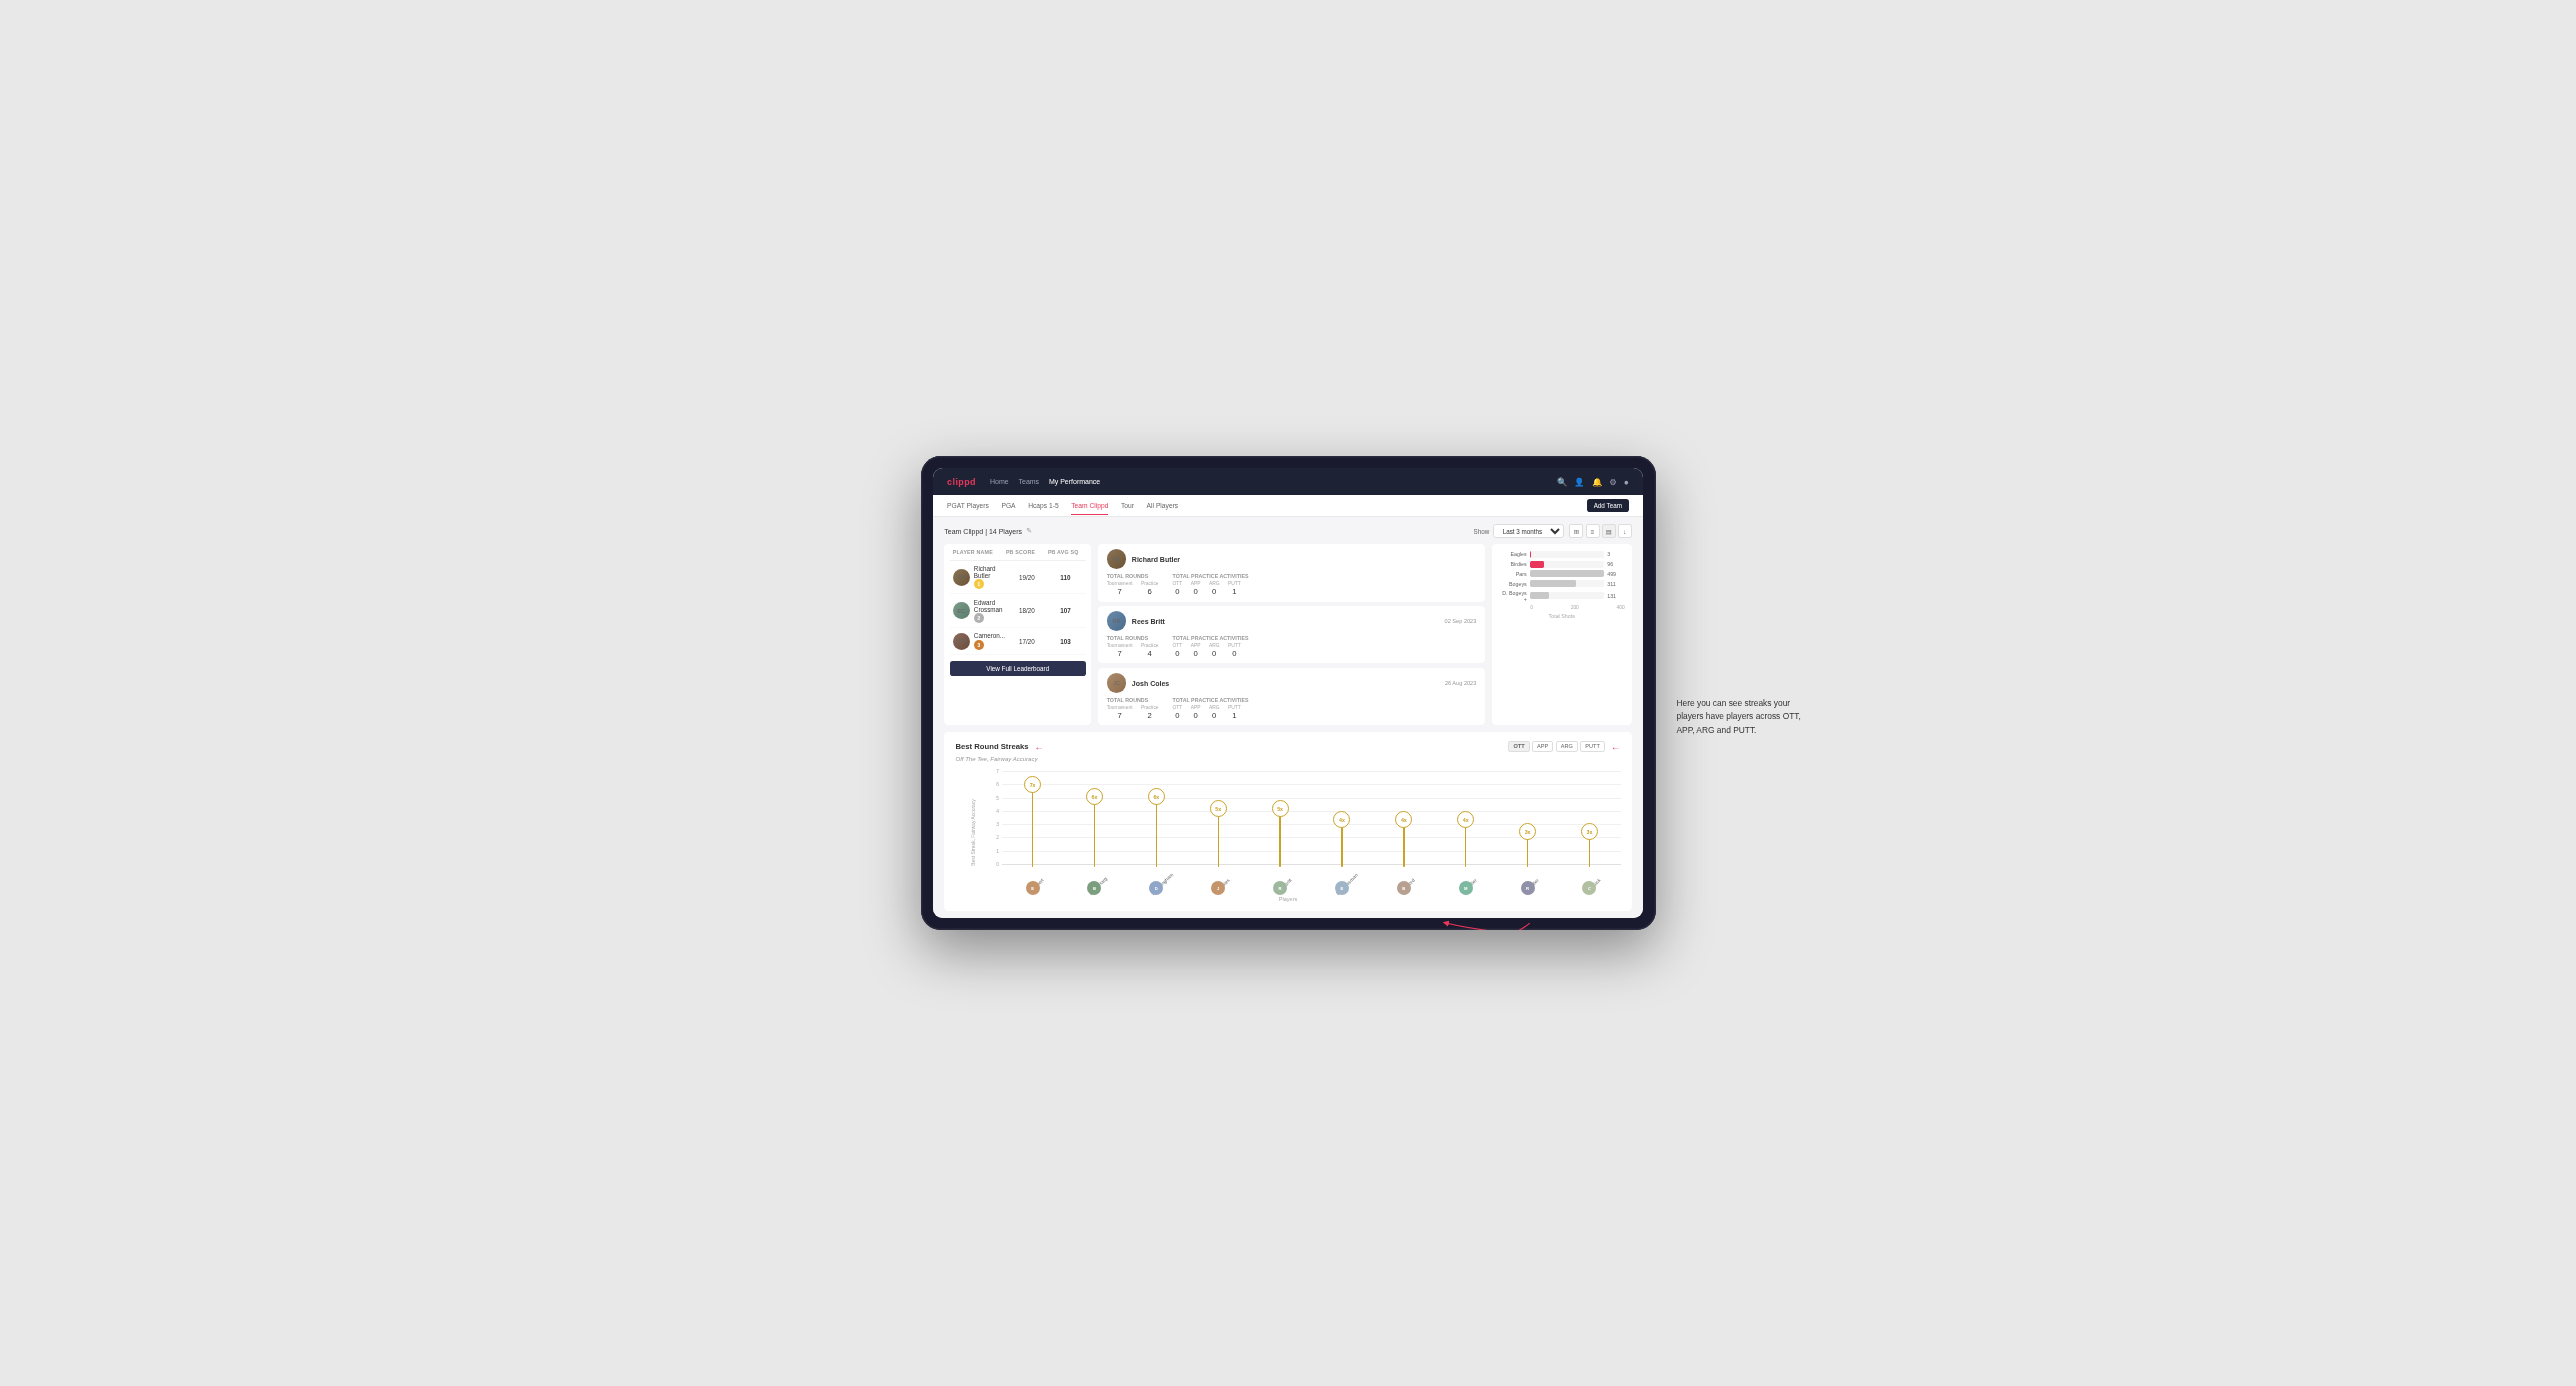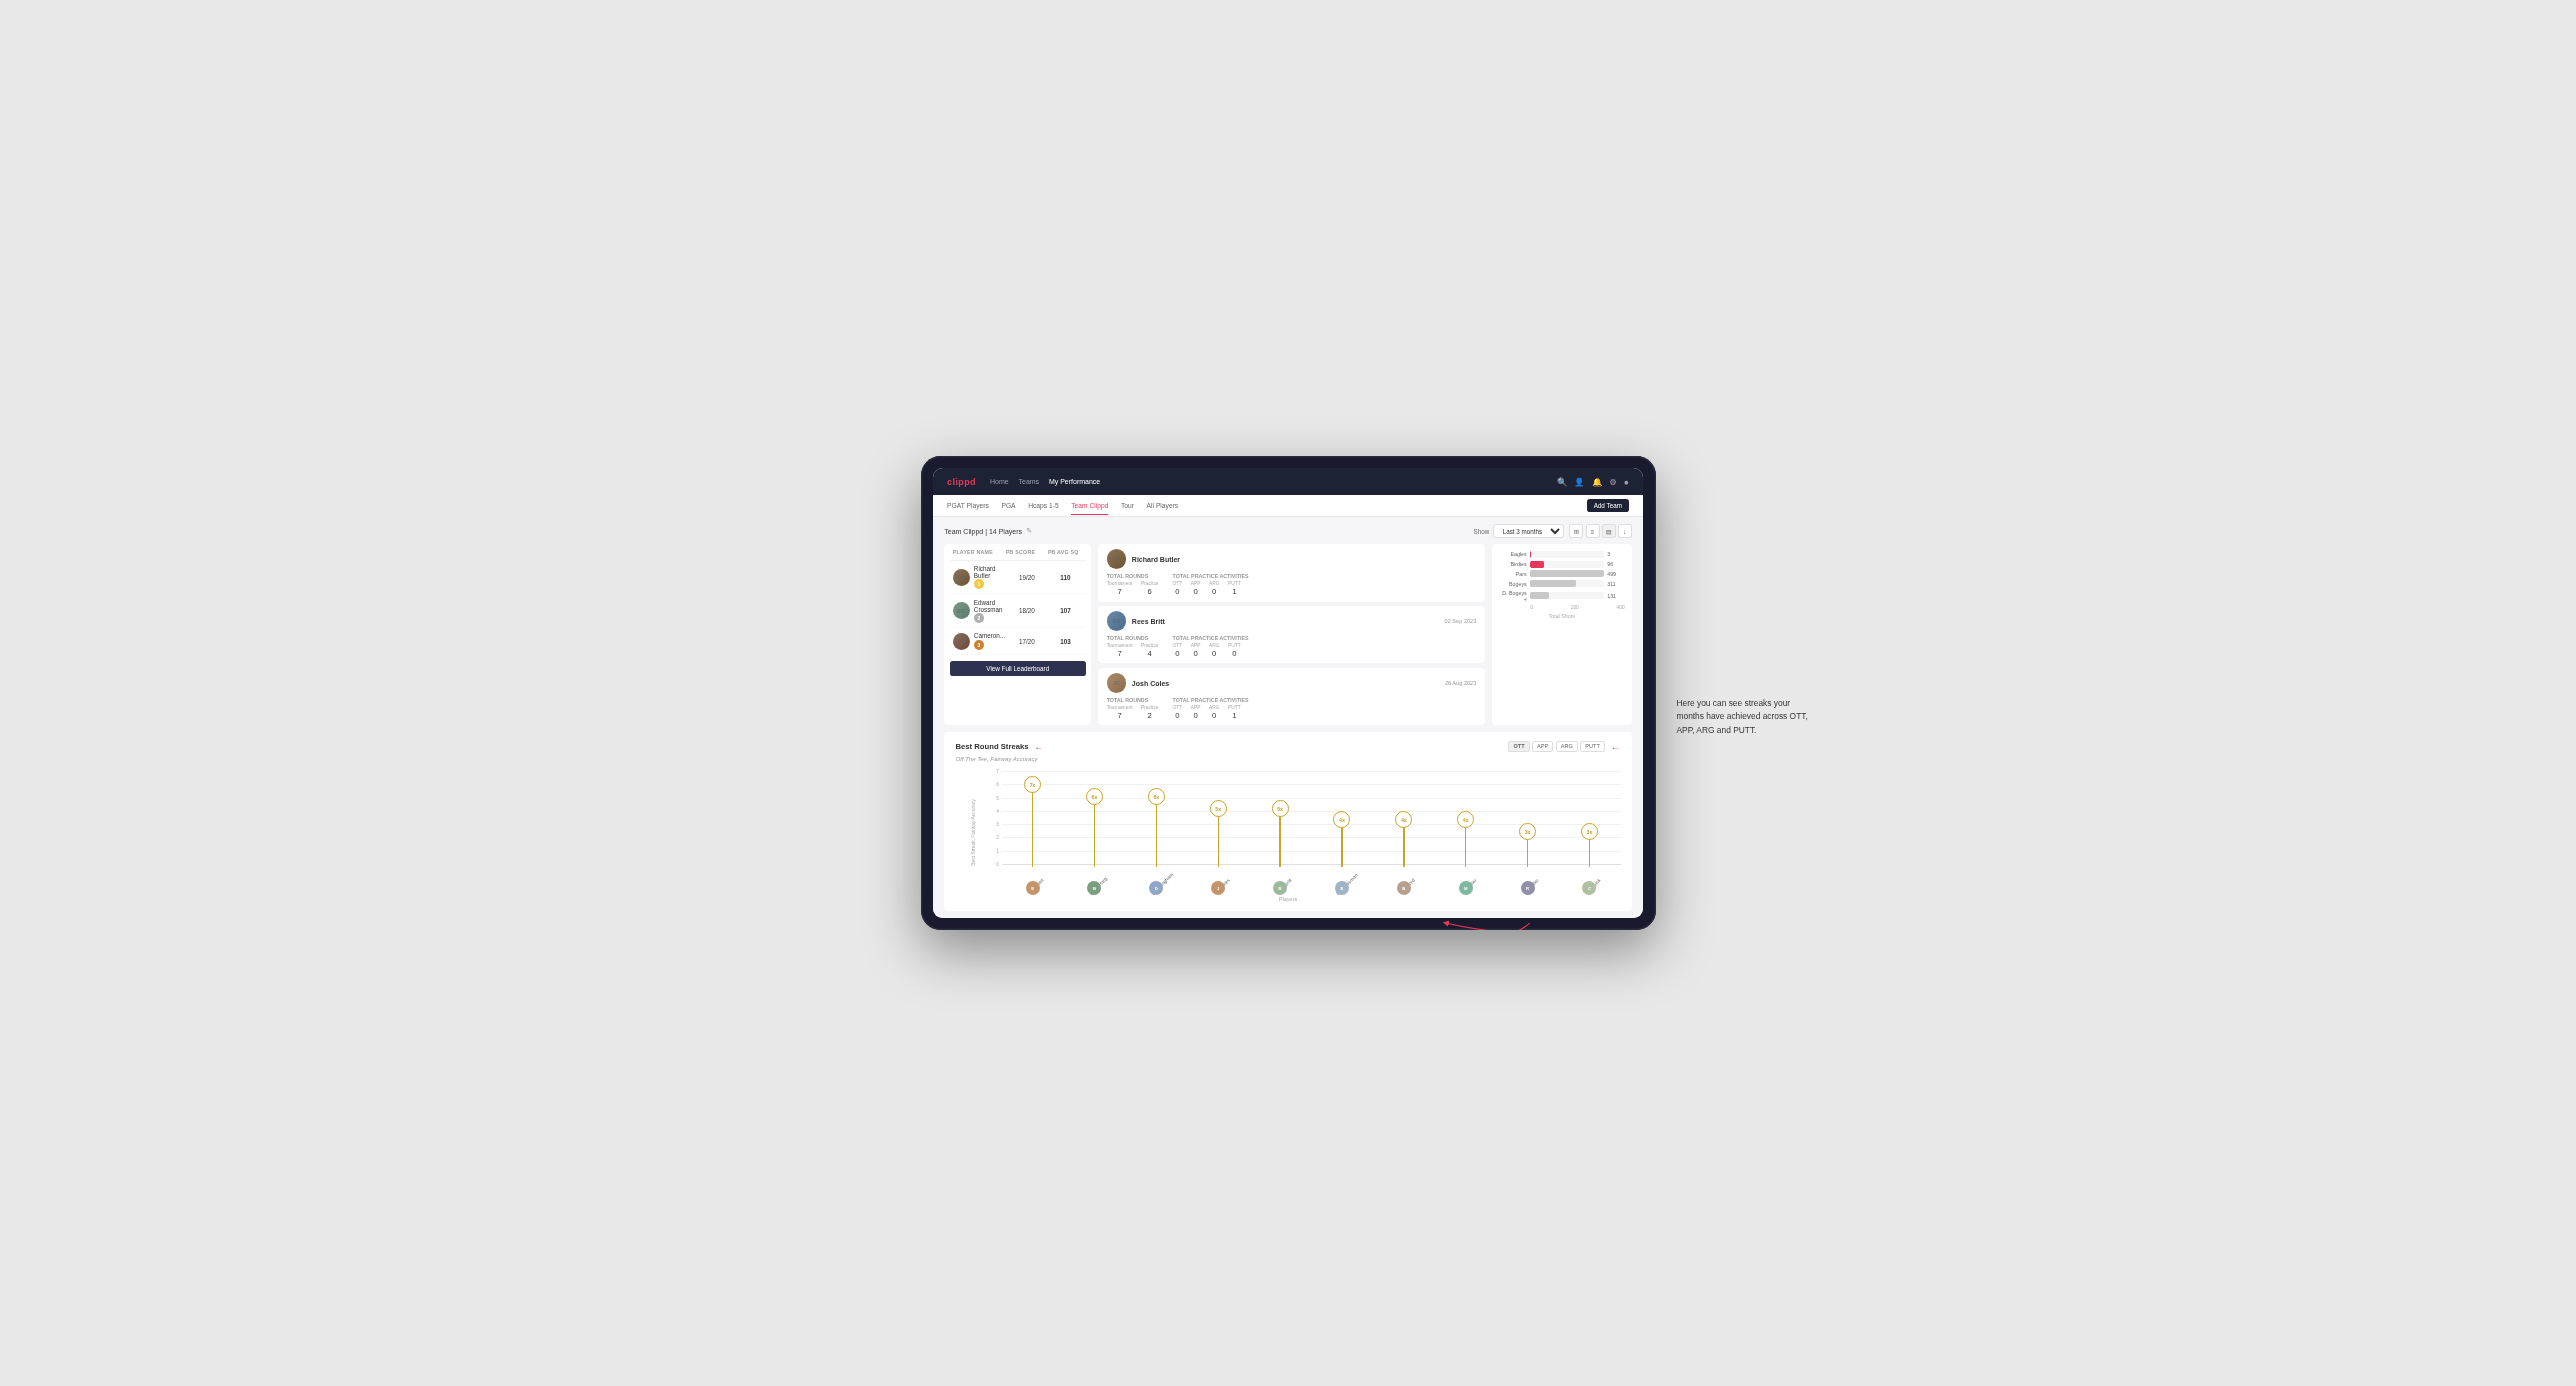--- a/index.html
+++ b/index.html
@@ -854,21 +854,21 @@
 
           <div style="text-align:center;font-size:5.6px;color:#aaa;margin-top:1.4px;">Players</div>
         </div>
 
       </div>
 
     </div>
   </div>
 
   <div style="position:absolute; right:-154px; top:55%; transform:translateY(-50%); width:133px;">
-    <p style="font-size:8.4px; color:#333; line-height:1.6;">Here you can see streaks your months have achieved across OTT, APP, ARG and PUTT.</p>
+    <p style="font-size:8.4px; color:#333; line-height:1.6;">Here you can see streaks your players have players across OTT, APP, ARG and PUTT.</p>
   </div>
 
   <svg style="position:absolute;top:0;left:0;width:100%;height:100%;pointer-events:none;" viewBox="0 0 1050 679" width="735" height="475">
 
     <path d="M 820 680 Q 780 675 750 668" stroke="#e8375a" stroke-width="1.5" fill="none" marker-end="url(#arrowhead)"></path>
 
     <path d="M 820 690 Q 850 685 870 668" stroke="#e8375a" stroke-width="1.5" fill="none"></path>
     <defs>
       <marker id="arrowhead" markerWidth="6" markerHeight="6" refX="3" refY="3" orient="auto">
         <path d="M 0 0 L 6 3 L 0 6 z" fill="#e8375a"></path>

